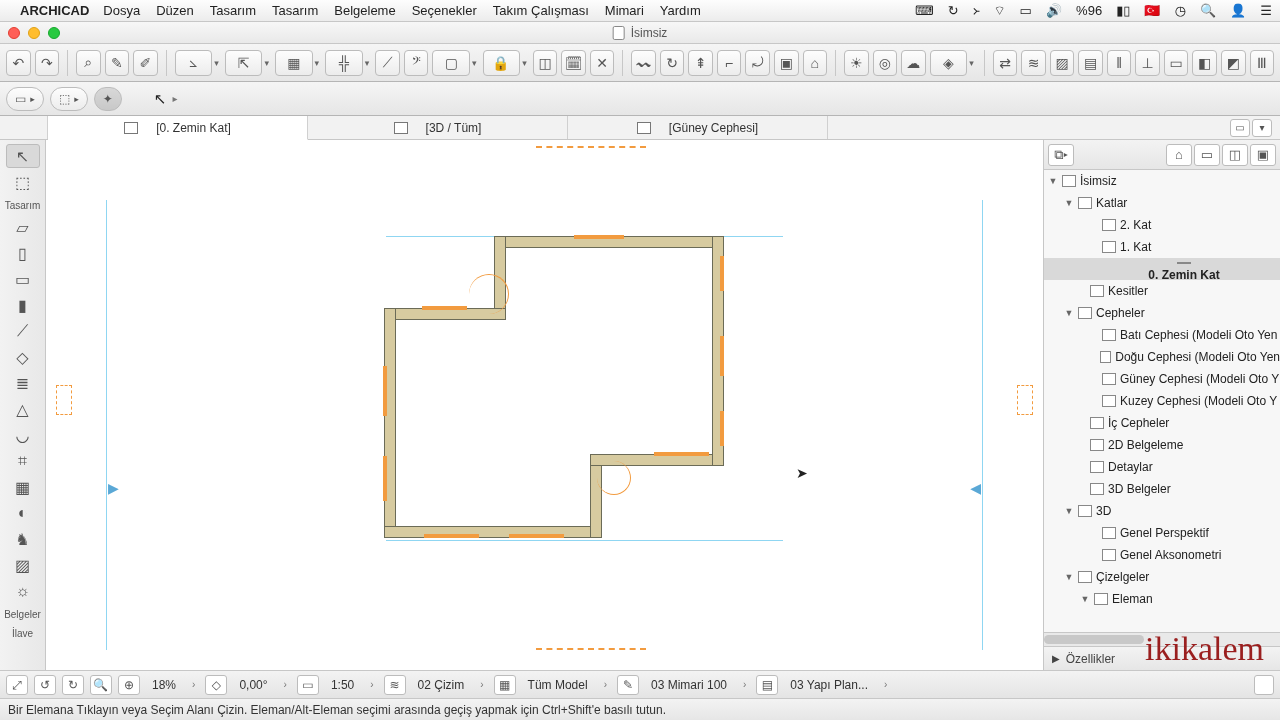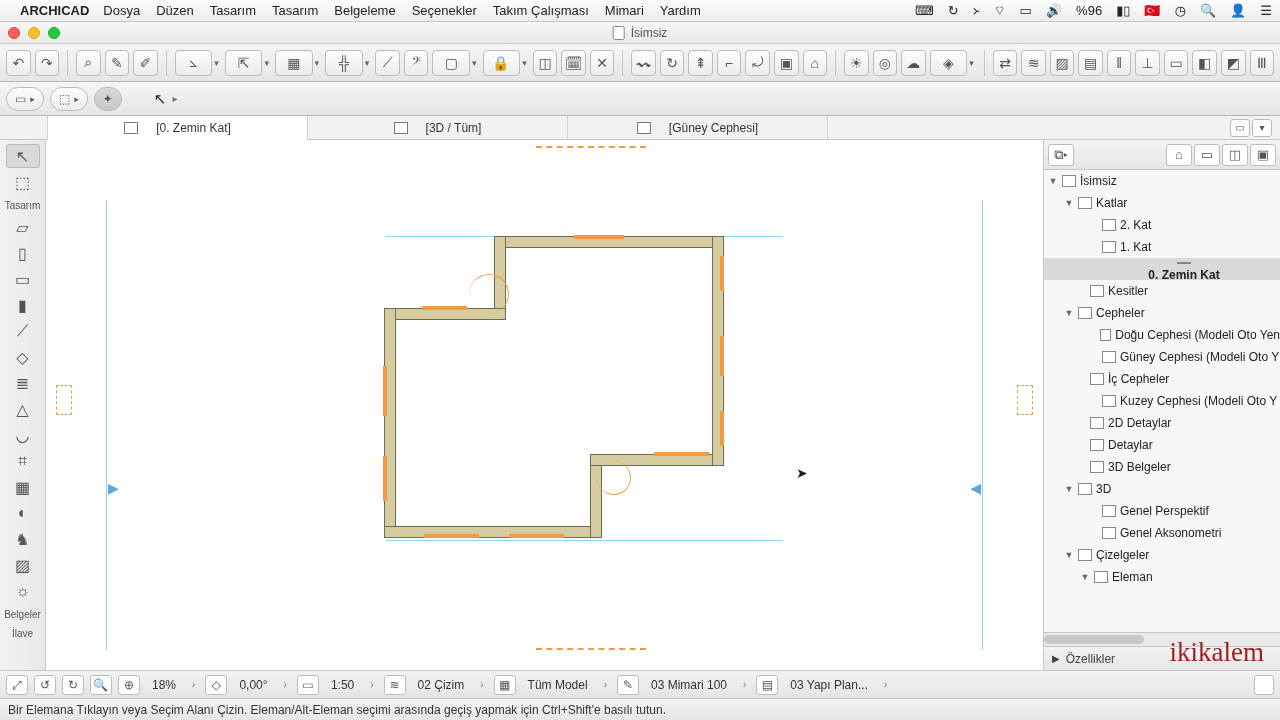--- a/index.html
+++ b/index.html
@@ -78,21 +78,21 @@
 .panel-tabs .pt{width:26px;height:22px;border:1px solid #bcbcbc;border-radius:3px;background:#fff;display:flex;align-items:center;justify-content:center;color:#555;font-size:13px;}
 .panel-tabs .pt.first{margin-right:auto;}
 .nav-tree{flex:1;overflow:auto;font-size:12px;}
 .trow{display:flex;align-items:center;height:22px;padding-left:4px;gap:4px;white-space:nowrap;cursor:default;}
 .trow.sel{background:#d9d9d9;font-weight:700;flex-direction:column;}
 .tri{width:10px;font-size:9px;color:#666;text-align:center;}
 .trow .ic{width:14px;height:12px;border:1px solid #888;background:#fff;display:inline-block;}
 .hscroll{height:14px;background:#e9e9e9;border-top:1px solid #c7c7c7;position:relative;}
 .hscroll::before{content:"";position:absolute;left:0;width:100px;top:2px;bottom:2px;background:#c8c8c8;border-radius:6px;}
 .props-bar{height:24px;background:linear-gradient(#f3f3f3,#e6e6e6);border-top:1px solid #c7c7c7;display:flex;align-items:center;padding:0 8px;gap:6px;font-size:12px;color:#444;}
-.brand{position:absolute;right:16px;bottom:52px;font-family:"Brush Script MT",cursive;font-size:27px;color:#9a1f1f;pointer-events:none;}
+.brand{position:absolute;right:16px;bottom:52px;font-family:"Brush Script MT",cursive;font-size:34px;color:#9a1f1f;pointer-events:none;}
 
 
 .footer{position:absolute;left:0;right:0;bottom:22px;height:28px;background:linear-gradient(#f3f3f3,#e4e4e4);border-top:1px solid #c7c7c7;display:flex;align-items:center;padding:0 6px;gap:6px;font-size:12px;color:#333;}
 .fbtn{width:22px;height:20px;border:1px solid #bcbcbc;border-radius:3px;background:#fff;display:flex;align-items:center;justify-content:center;font-size:12px;color:#555;}
 .fval{padding:0 6px;}
 .chev{font-size:10px;color:#777;margin:0 4px;}
 .footer .corner{margin-left:auto;width:20px;height:20px;border:1px solid #bcbcbc;border-radius:3px;background:#fff;}
 
 .statusbar{position:absolute;left:0;right:0;bottom:0;height:22px;background:linear-gradient(#f3f3f3,#e6e6e6);border-top:1px solid #c7c7c7;display:flex;align-items:center;padding:0 8px;font-size:12px;color:#333;}
 </style>
@@ -327,41 +327,46 @@
           <span>Kesitler</span>
         </div>
       <div class="trow" style="padding-left:20px">
           <span class="tri">▼</span>
           <span class="ic"></span>
           <span>Cepheler</span>
         </div>
       <div class="trow" style="padding-left:44px">
           <span class="tri"></span>
           <span class="ic"></span>
+          <span>Batı Cephesi (Modeli Oto Yen</span>
+        </div>
+      <div class="trow" style="padding-left:44px">
+          <span class="tri"></span>
+          <span class="ic"></span>
           <span>Doğu Cephesi (Modeli Oto Yen</span>
         </div>
       <div class="trow" style="padding-left:44px">
           <span class="tri"></span>
           <span class="ic"></span>
           <span>Güney Cephesi (Modeli Oto Y</span>
         </div>
+      <div class="trow" style="padding-left:44px">
+          <span class="tri"></span>
+          <span class="ic"></span>
+          <span>Kuzey Cephesi (Modeli Oto Y</span>
+        </div>
       <div class="trow" style="padding-left:32px">
           <span class="tri"></span>
           <span class="ic"></span>
           <span>İç Cepheler</span>
         </div>
-      <div class="trow" style="padding-left:44px">
-          <span class="tri"></span>
-          <span class="ic"></span>
-          <span>Kuzey Cephesi (Modeli Oto Y</span>
-        </div>
       <div class="trow" style="padding-left:32px">
           <span class="tri"></span>
           <span class="ic"></span>
-          <span>2D Detaylar</span>
+          <span>2D Belgeleme</span>
         </div>
       <div class="trow" style="padding-left:32px">
           <span class="tri"></span>
           <span class="ic"></span>
           <span>Detaylar</span>
         </div>
       <div class="trow" style="padding-left:32px">
           <span class="tri"></span>
           <span class="ic"></span>
           <span>3D Belgeler</span>

